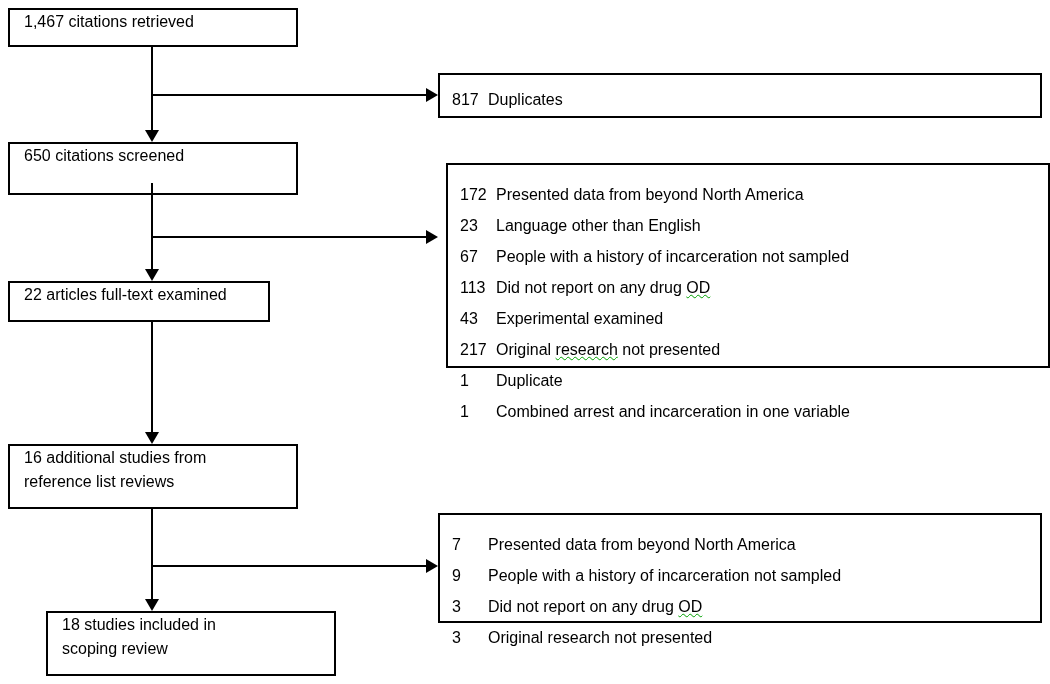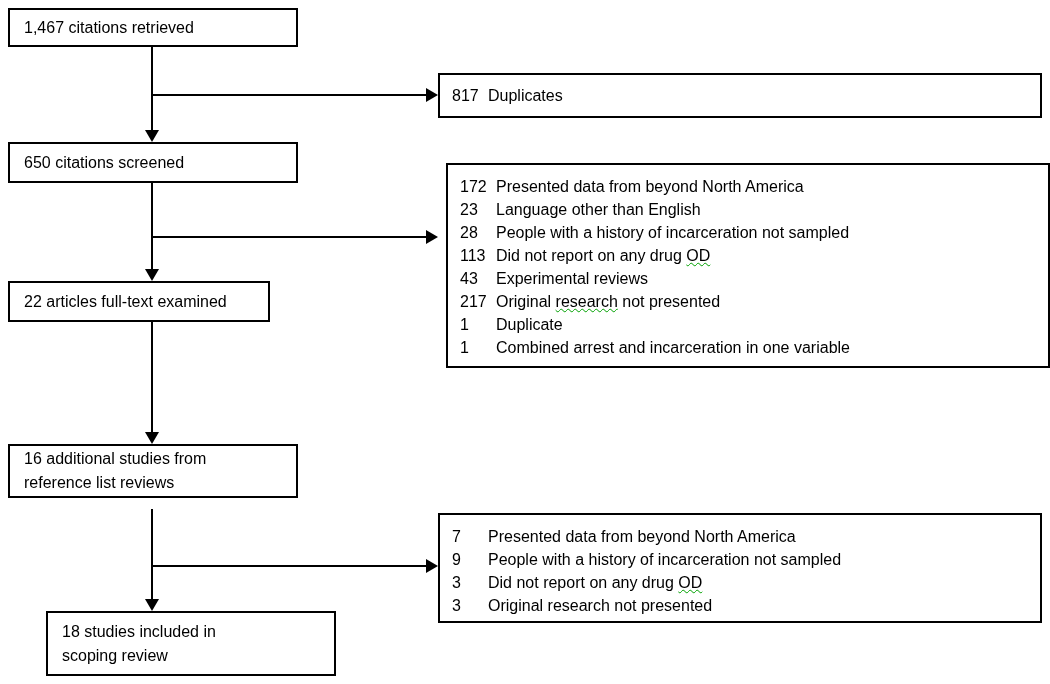--- a/index.html
+++ b/index.html
@@ -13,38 +13,37 @@
   }
   .box {
     position: absolute;
     border: 2px solid #000000;
     background: #ffffff;
     box-sizing: border-box;
   }
   .flow-box {
     display: flex;
     flex-direction: column;
-    justify-content: center;
     padding-left: 14px;
     padding-right: 12px;
     font-size: 16px;
     line-height: 24px;
   }
   .ex-box {
     display: flex;
     flex-direction: column;
     padding: 10px 8px 0 12px;
     font-size: 16px;
     line-height: 23px;
   }
   .ex-box.center {
     justify-content: center;
     padding-top: 0;
   }
-  .ex-row { display: flex; }
+  .ex-row { display: flex; margin-top: 8px; }
   .ex-count {
     flex: 0 0 36px;
     width: 36px;
   }
   .ex-reason { flex: 1; }
   .squiggle {
     text-decoration-line: underline;
     text-decoration-style: wavy;
     text-decoration-color: #00a000;
     text-decoration-thickness: 1px;
@@ -76,29 +75,29 @@
 </style>
 </head>
 <body>
 
 <div class="canvas">
 
   <div class="box flow-box" style="left:8px; top:8px; width:290px; height:39px;">
     <div>1,467 citations retrieved</div>
   </div>
 
-  <div class="box flow-box" style="left:8px; top:142px; width:290px; height:41px;">
+  <div class="box flow-box" style="left:8px; top:142px; width:290px; height:53px;">
     <div>650 citations screened</div>
   </div>
 
   <div class="box flow-box" style="left:8px; top:281px; width:262px; height:41px;">
     <div>22 articles full-text examined</div>
   </div>
 
-  <div class="box flow-box" style="left:8px; top:444px; width:290px; height:54px;">
+  <div class="box flow-box" style="left:8px; top:444px; width:290px; height:65px;">
     <div>16 additional studies from</div>
     <div>reference list reviews</div>
   </div>
 
   <div class="box flow-box" style="left:8px; top:611px; width:290px; height:65px;margin-left:38px;">
     <div>18 studies included in</div>
     <div>scoping review</div>
   </div>
 
   <div class="box ex-box center" style="left:438px; top:73px; width:604px; height:45px;">
@@ -111,30 +110,30 @@
   <div class="box ex-box" style="left:446px; top:163px; width:604px; height:205px;">
       <div class="ex-row">
         <span class="ex-count">172</span>
         <span class="ex-reason">Presented data from beyond North America</span>
       </div>
       <div class="ex-row">
         <span class="ex-count">23</span>
         <span class="ex-reason">Language other than English</span>
       </div>
       <div class="ex-row">
-        <span class="ex-count">28</span>
+        <span class="ex-count">67</span>
         <span class="ex-reason">People with a history of incarceration not sampled</span>
       </div>
       <div class="ex-row">
         <span class="ex-count">113</span>
         <span class="ex-reason">Did not report on any drug <span class="squiggle">OD</span></span>
       </div>
       <div class="ex-row">
         <span class="ex-count">43</span>
-        <span class="ex-reason">Experimental reviews</span>
+        <span class="ex-reason">Experimental examined</span>
       </div>
       <div class="ex-row">
         <span class="ex-count">217</span>
         <span class="ex-reason">Original <span class="squiggle">research</span> not presented</span>
       </div>
       <div class="ex-row">
         <span class="ex-count">1</span>
         <span class="ex-reason">Duplicate</span>
       </div>
       <div class="ex-row">

